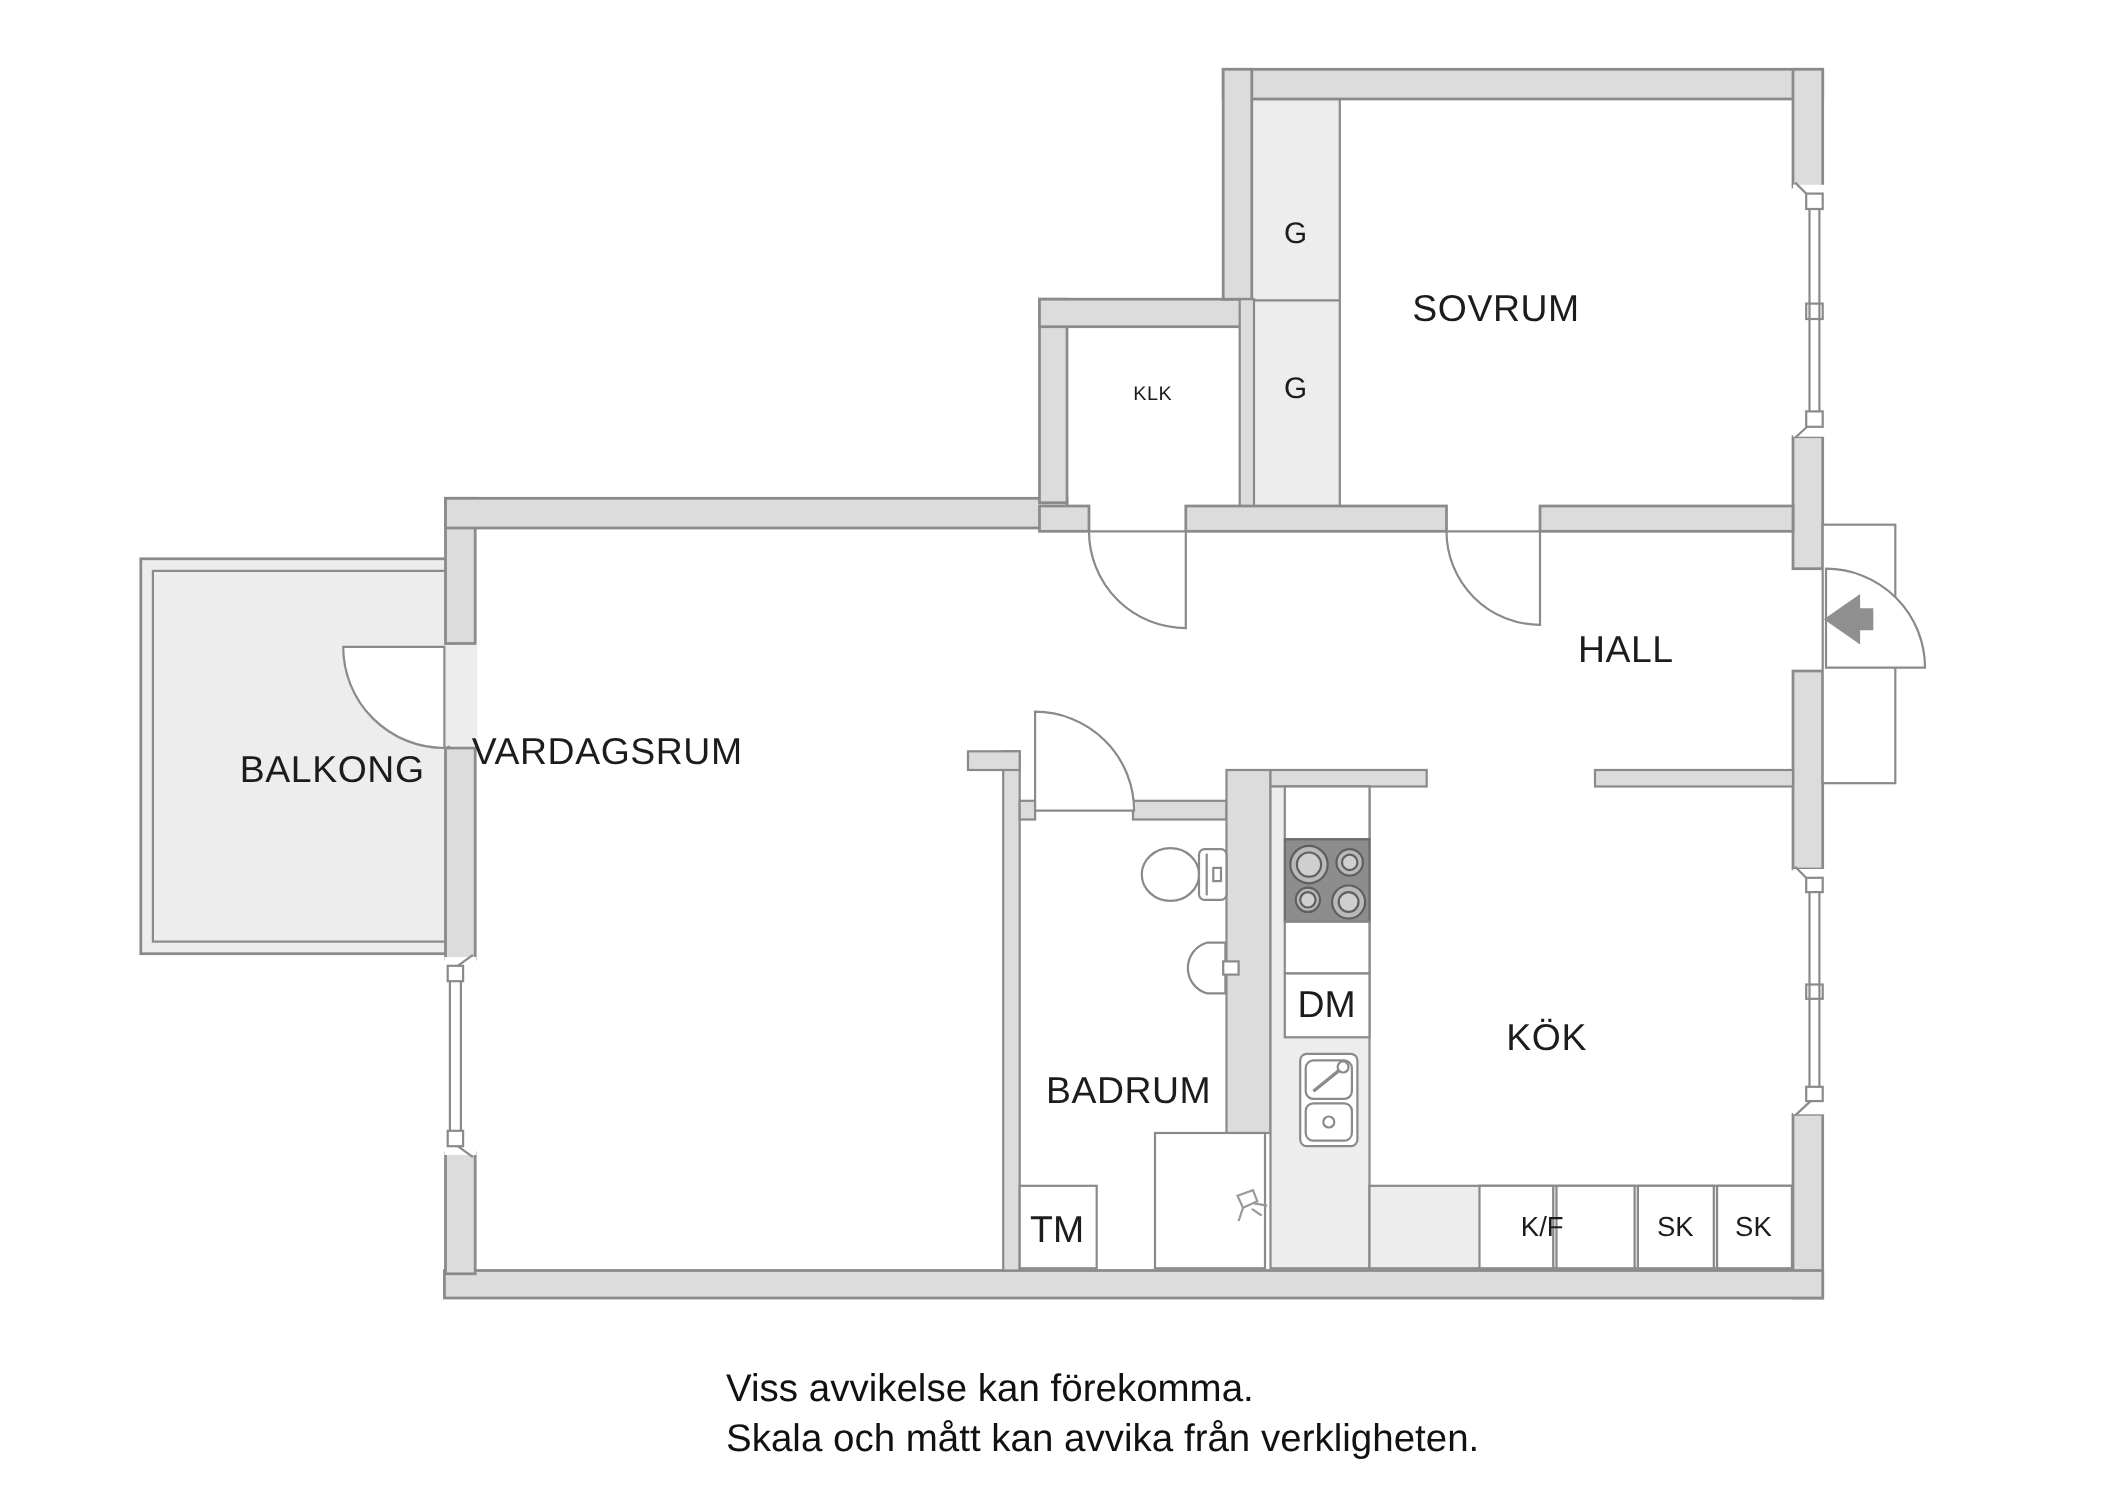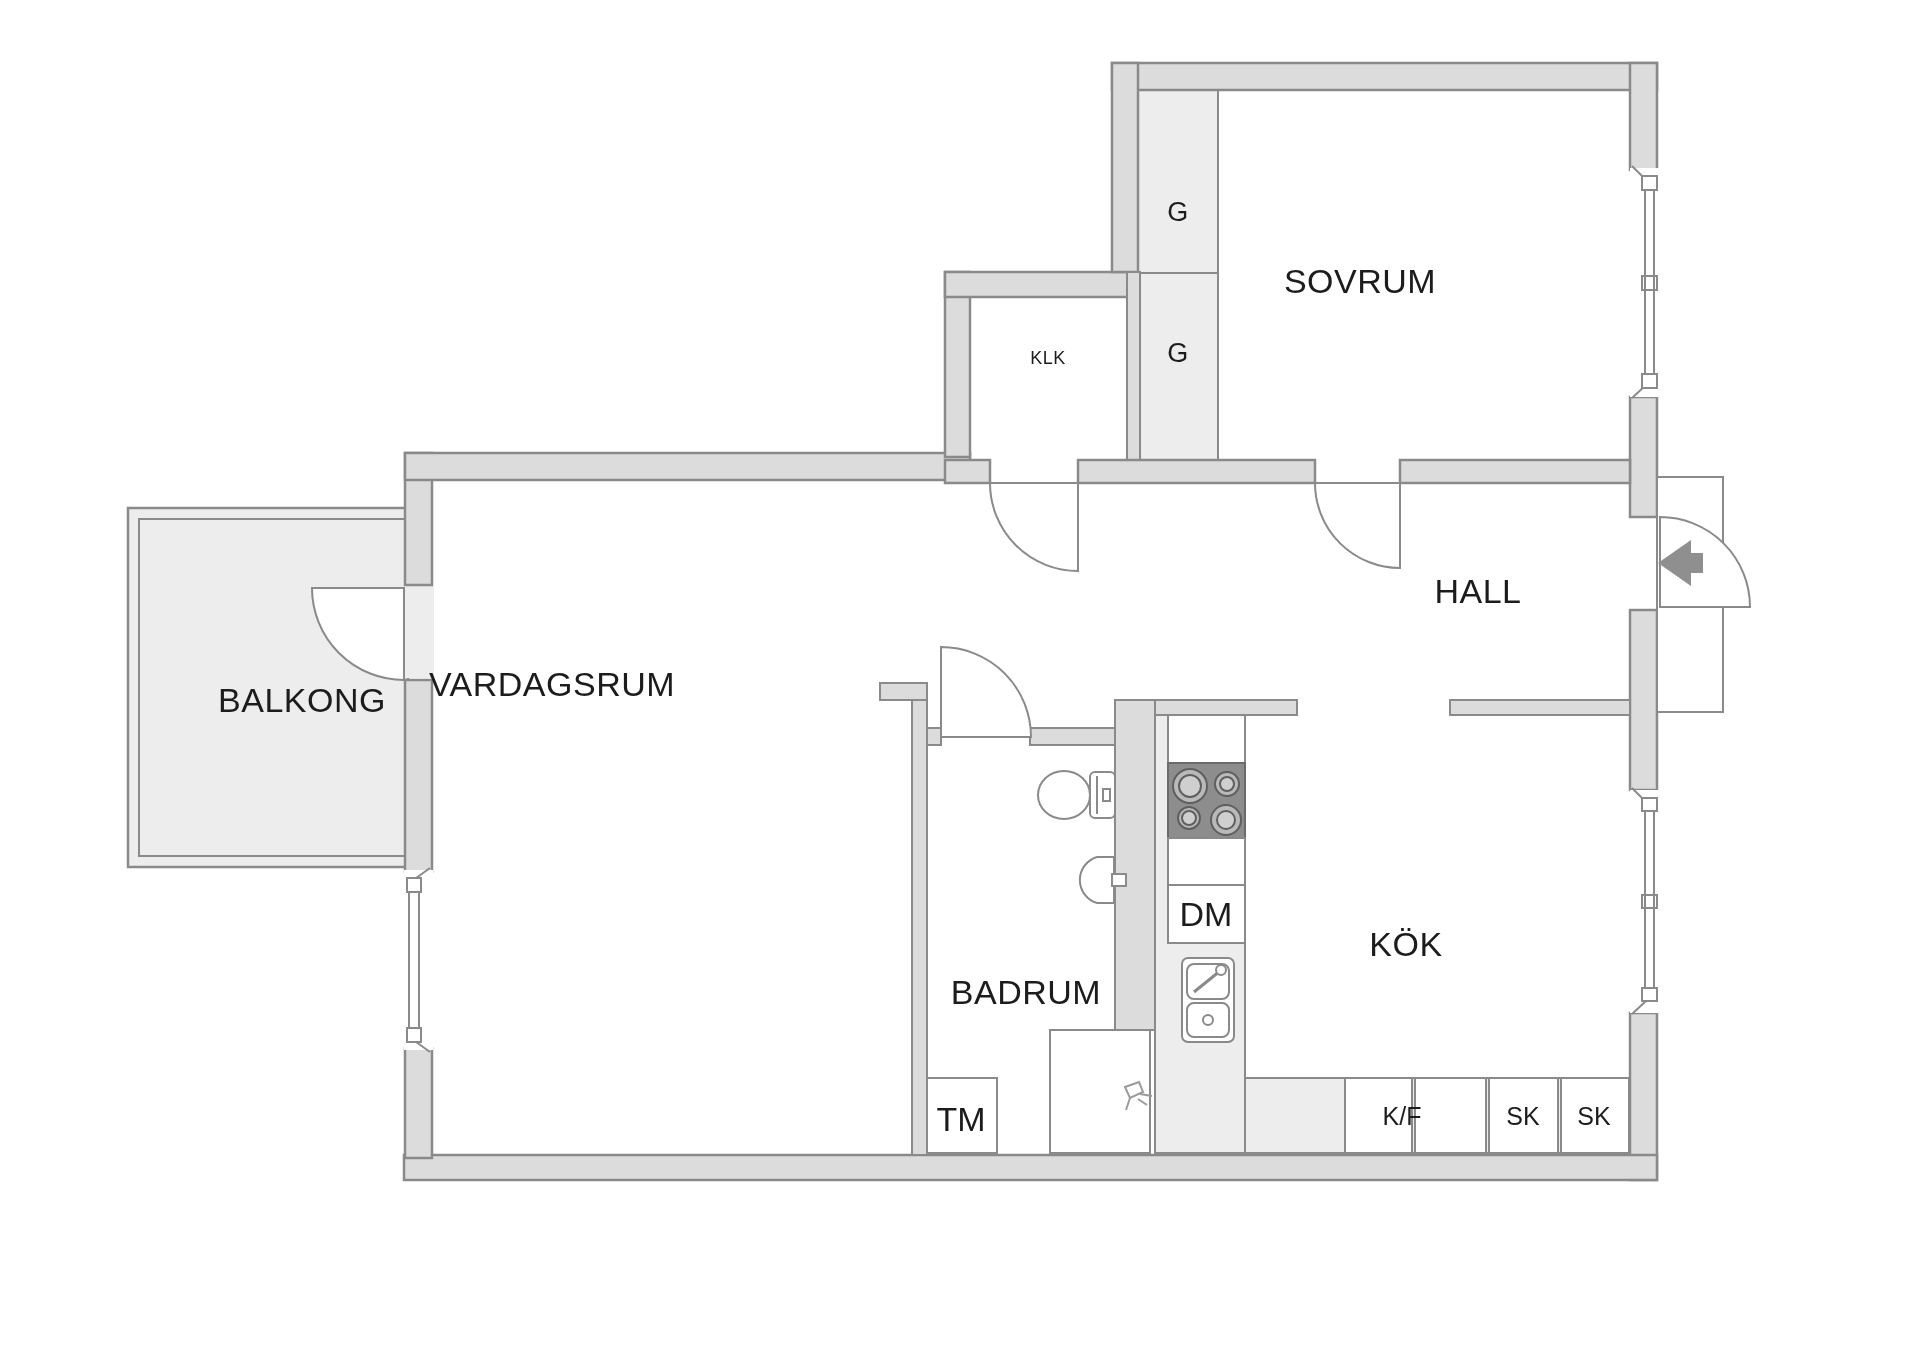--- a/index.html
+++ b/index.html
@@ -206,15 +206,17 @@
   <div class="room-label" style="left:1478px;top:591px;">HALL</div>
   <div class="room-label" style="left:1026px;top:992px;">BADRUM</div>
   <div class="room-label" style="left:1406px;top:944px;">KÖK</div>
   <div class="room-label small-label" style="left:1206px;top:914px;">DM</div>
   <div class="room-label small-label" style="left:961px;top:1119px;">TM</div>
   <div class="room-label small-label" style="left:1402px;top:1116px;font-size:25px;">K/F</div>
   <div class="room-label small-label" style="left:1523px;top:1116px;font-size:25px;">SK</div>
   <div class="room-label small-label" style="left:1594px;top:1116px;font-size:25px;">SK</div>
 
   <div class="disclaimer">
+    <div>Viss avvikelse kan förekomma.</div>
+    <div>Skala och mått kan avvika från verkligheten.</div>
   </div>
 
 </div>
 
 </body></html>

